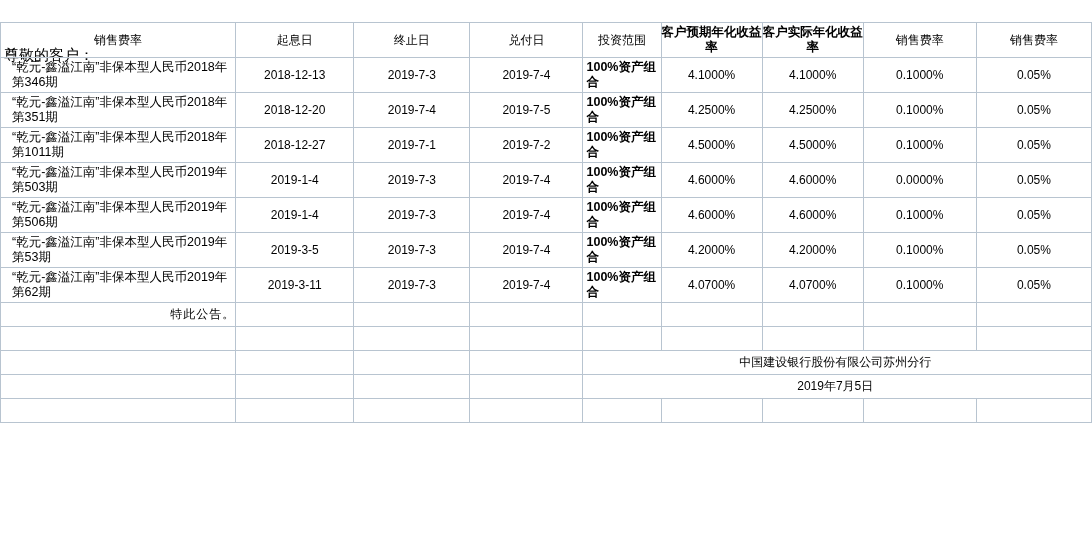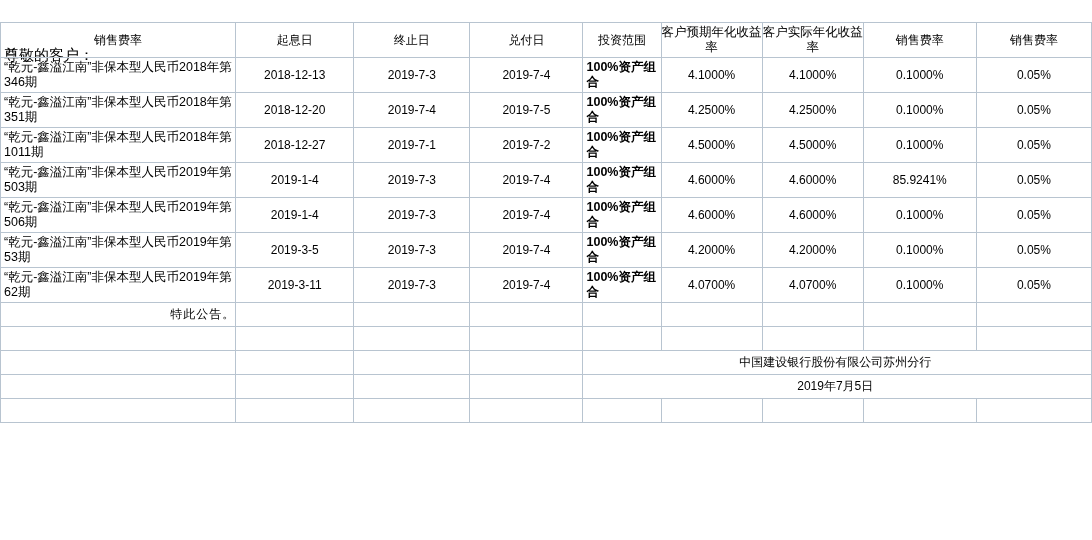--- a/index.html
+++ b/index.html
@@ -47,31 +47,32 @@
   .hdr td {
     text-align: center;
     font-weight: bold;
     font-size: 13px;
     height: 34px;
     line-height: 15px;
     padding: 2px 1px;
   }
   .hdr td.two-line {
     font-size: 12.5px;
+    font-weight: bold;
   }
   
   .drow td {
     height: 34px;
     font-size: 12px;
     text-align: center;
     padding: 1px 2px;
   }
   .drow td.name {
     text-align: left;
-    padding-left: 3px;
+    padding-left: 11px;
     line-height: 15px;
     font-size: 12.5px;
   }
   .drow td.scope {
     text-align: left;
     padding-left: 3px;
     line-height: 15px;
     font-size: 12.5px;
     font-weight: bold;
     margin-top: 19px;
@@ -162,21 +163,21 @@
       </tr>
 
       <tr class="drow">
         <td class="name">“乾元-鑫溢江南”非保本型人民币2019年第503期</td>
         <td>2019-1-4</td>
         <td>2019-7-3</td>
         <td>2019-7-4</td>
         <td class="scope">100%资产组合</td>
         <td>4.6000%</td>
         <td>4.6000%</td>
-        <td>85.9241%</td>
+        <td>0.0000%</td>
         <td>0.05%</td>
       </tr>
 
       <tr class="drow">
         <td class="name">“乾元-鑫溢江南”非保本型人民币2019年第506期</td>
         <td>2019-1-4</td>
         <td>2019-7-3</td>
         <td>2019-7-4</td>
         <td class="scope">100%资产组合</td>
         <td>4.6000%</td>

